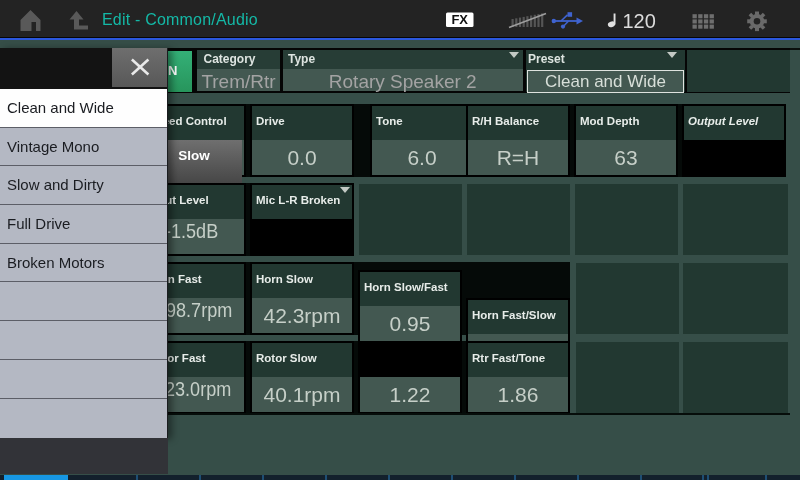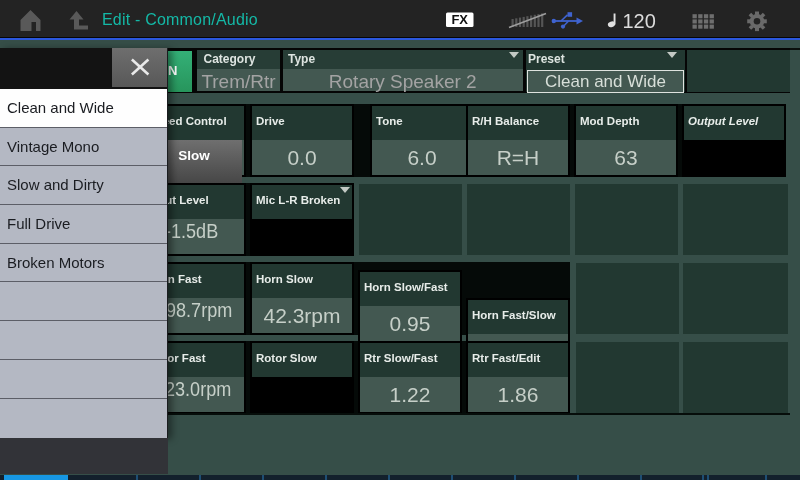--- a/index.html
+++ b/index.html
@@ -214,27 +214,27 @@
   <div class="empty" style="left:575.5px;top:263px;"></div>
   <div class="empty" style="left:683px;top:263px;width:105px;"></div>
 
   <div class="cell" style="left:142px;top:341px;">
     <div class="lab">Rotor Fast</div>
       <div class="val"></div>
   </div>
   <div class="abs" style="left:165px;top:377px;width:100px;font-size:21px;color:#c6cfc8;transform:scaleX(.86);transform-origin:0 0;">23.0rpm</div>
   <div class="cell" style="left:250px;top:341px;">
     <div class="lab">Rotor Slow</div>
+      <div class="val">40.1rpm</div>
   </div>
   <div class="cell" style="left:358px;top:341px;">
-    <div class="lab">Rtr Slow/Fast</div>
       <div class="val">1.22</div>
   </div>
   <div class="cell" style="left:466px;top:341px;">
-    <div class="lab">Rtr Fast/Edit</div>
+    <div class="lab">Rtr Fast/Tone</div>
       <div class="val">1.86</div>
   </div>
   <div class="empty" style="left:575.5px;top:342px;"></div>
   <div class="empty" style="left:683px;top:342px;width:105px;"></div>
 
   <div class="abs" style="left:141px;top:413.3px;width:648.5px;height:2.2px;background:#060d0a;"></div>
 
   <div class="abs" id="popup"></div>
   <div class="abs" id="pophead"></div>
   <div class="abs" id="xbtn"></div>

